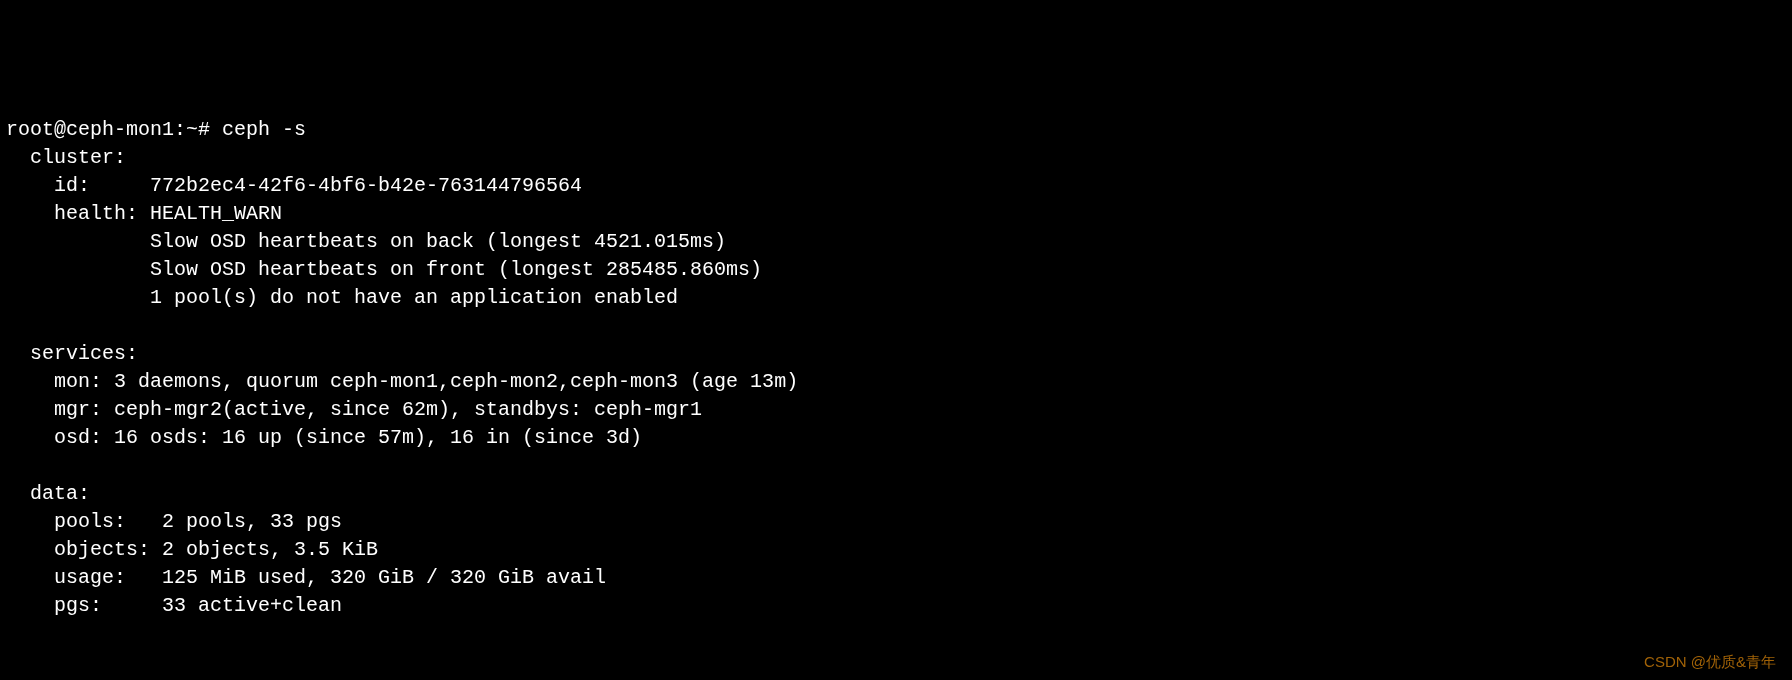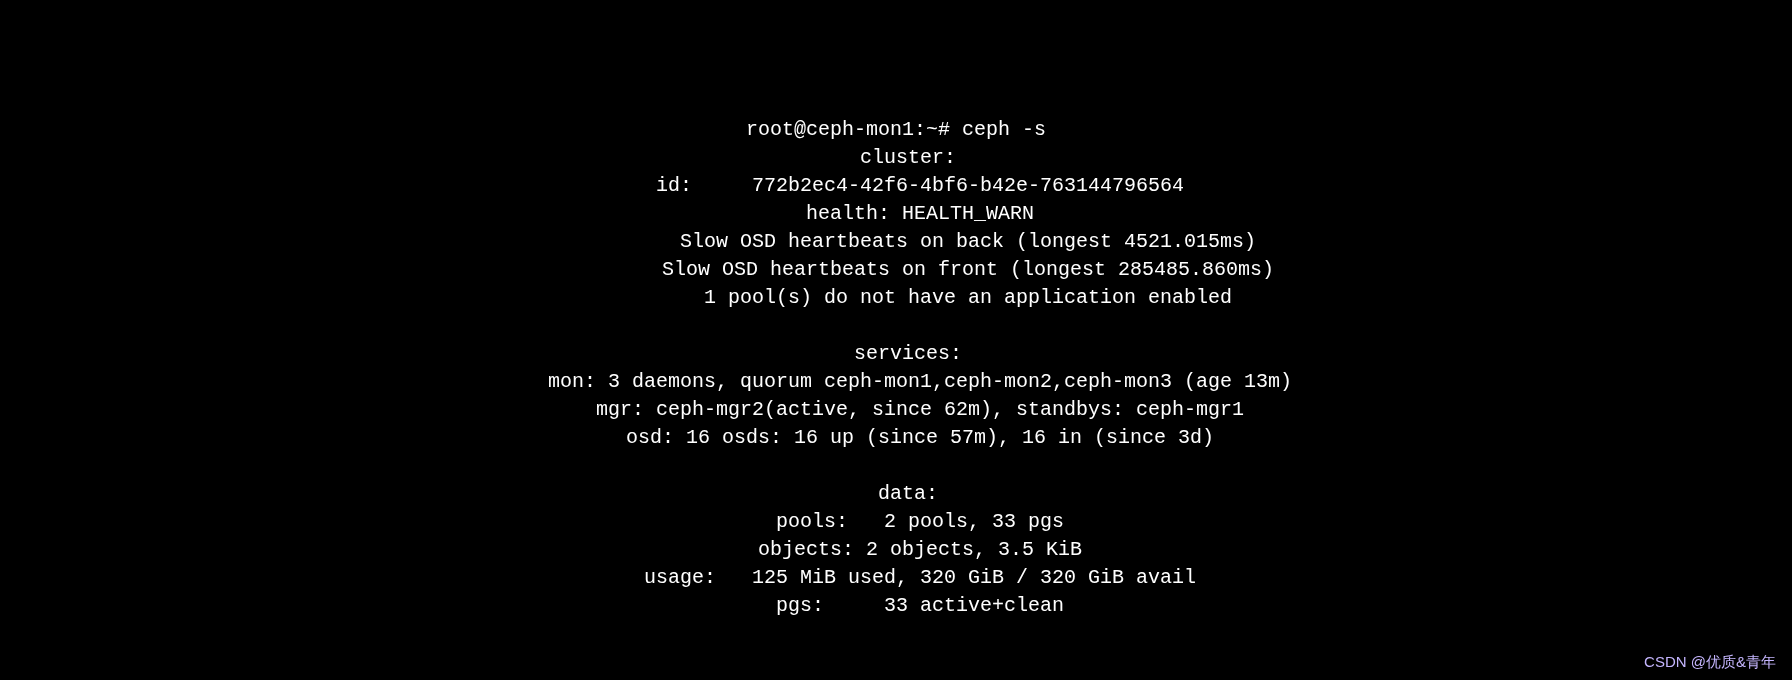--- a/index.html
+++ b/index.html
@@ -14,27 +14,26 @@
       font-size: 20px;
       line-height: 1.4;
       padding: 4px 6px;
       width: 1792px;
       height: 680px;
       position: relative;
       white-space: pre;
     }
     .terminal {
       white-space: pre;
-      text-align: center;
     }
     .watermark {
       position: absolute;
       bottom: 8px;
       right: 16px;
-      color: #c4b5fd;
+      color: #a16207;
       font-size: 15px;
       font-family: sans-serif;
       white-space: nowrap;
     }
   </style>
 </head>
 <body>
 
 
 

